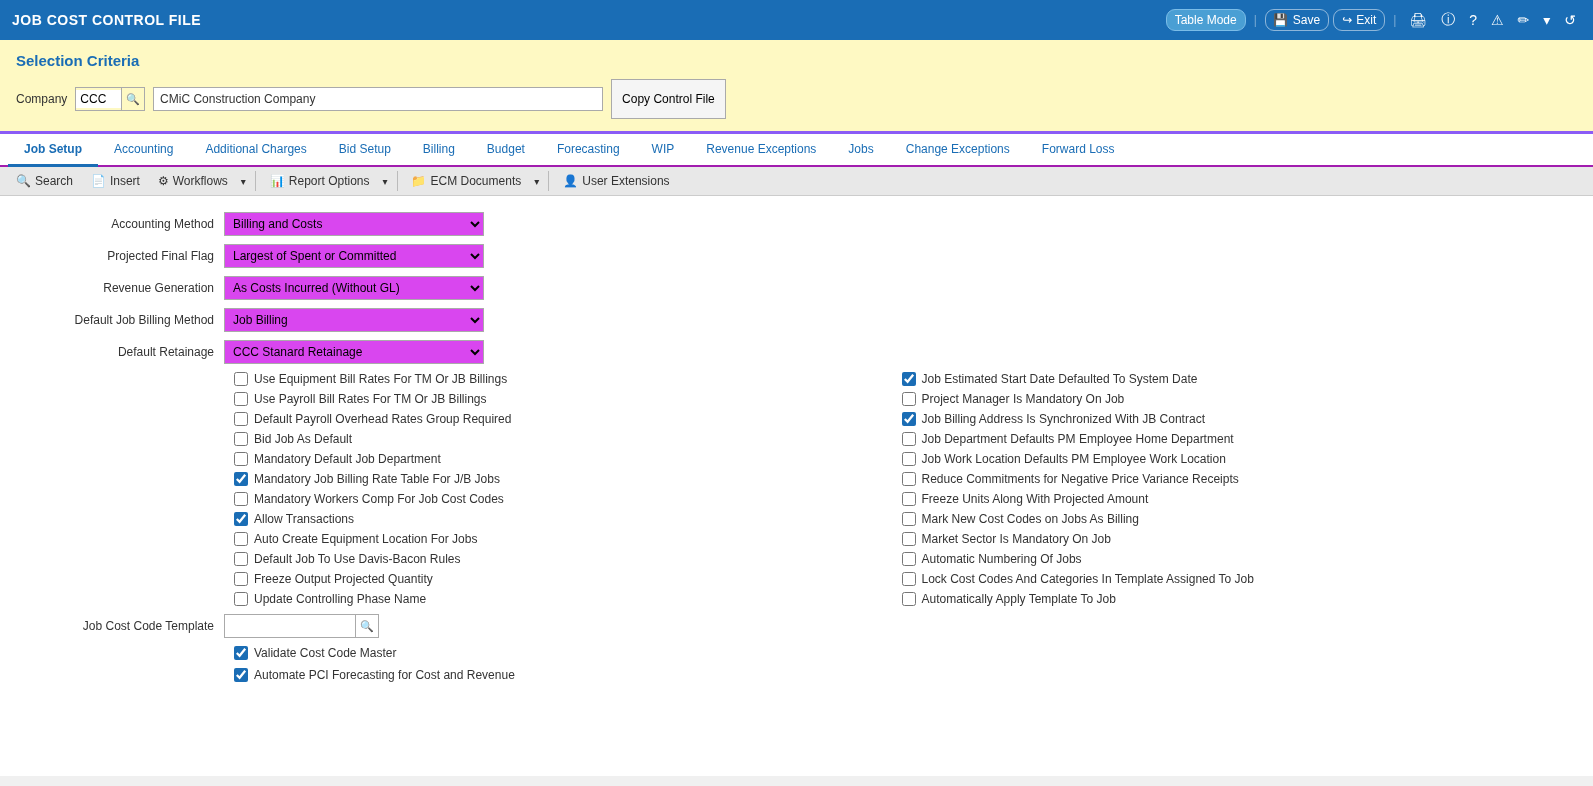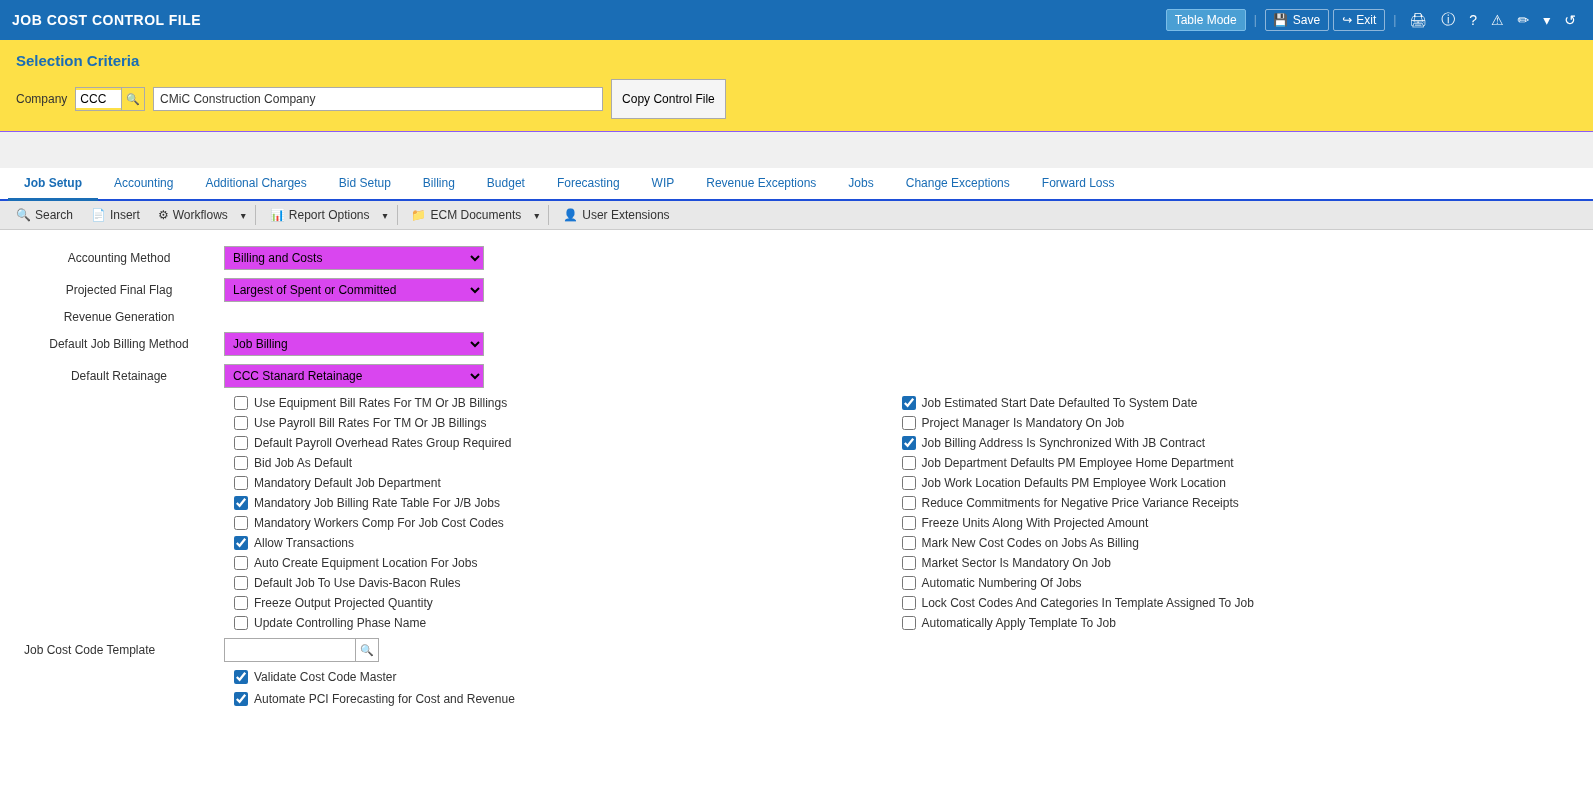--- a/index.html
+++ b/index.html
@@ -17,35 +17,35 @@
     }
     .app-title { font-size: 14px; font-weight: bold; color: white; letter-spacing: 0.5px; }
     .header-actions { display: flex; align-items: center; gap: 4px; }
     .header-btn {
       background: transparent;
       border: 1px solid rgba(255,255,255,0.5);
       color: white;
       padding: 3px 8px;
       cursor: pointer;
       font-size: 12px;
-      border-radius: 2px;
+      border-radius: 9px;
       display: flex; align-items: center; gap: 4px;
     }
     .table-mode-btn { background: #4a9fd4; border: 1px solid #7bbde8; }
     .header-icon-btn {
       background: transparent; border: none; color: white;
       cursor: pointer; padding: 3px 5px; font-size: 14px;
     }
     .header-divider { color: rgba(255,255,255,0.4); margin: 0 4px; }
 
     
     .selection-criteria {
-      background: #fde047;
+      background: #fef9c3;
       padding: 12px 16px;
-      border-bottom: 1px solid #8b5cf6;
+      border-bottom: 3px solid #8b5cf6;
     }
     .selection-title { color: #1a6db5; font-size: 15px; font-weight: bold; margin-bottom: 10px; }
     .selection-row { display: flex; align-items: center; gap: 8px; }
     .field-label { font-size: 12px; color: #333; }
     .company-name-input {
       border: 1px solid #aaa;
       padding: 2px 6px;
       height: 24px;
       width: 450px;
       font-size: 12px;
@@ -56,24 +56,23 @@
       background: #f5f5f5;
       padding: 3px 10px;
       height: 40px;
       cursor: pointer;
       font-size: 12px;
     }
 
     
     .main-tabs {
       background: white;
-      border-bottom: 2px solid #1d4ed8;
+      border-bottom: 2px solid #a21caf;
       display: flex;
       padding: 0 8px;
-      margin-top: 36px;
     }
     .main-tab {
       padding: 8px 16px;
       cursor: pointer;
       color: #1a6db5;
       font-size: 12px;
       border: none;
       background: none;
       border-bottom: 3px solid transparent;
       margin-bottom: -2px;
@@ -120,21 +119,21 @@
     }
 
     
     .form-row {
       display: flex;
       align-items: center;
       margin-bottom: 8px;
     }
     .form-label {
       width: 200px;
-      text-align: center;
+      text-align: right;
       padding-right: 10px;
       color: #333;
       font-size: 12px;
     }
     .form-select {
       border: 1px solid #aaa;
       padding: 2px 4px;
       height: 24px;
       width: 260px;
       font-size: 12px;
@@ -318,20 +317,24 @@
     <span class="form-label">Projected Final Flag</span>
     <select class="form-select">
       <option>Largest of Spent or Committed</option>
       <option>Spent</option>
       <option>Committed</option>
     </select>
   </div>
 
   <div class="form-row">
     <span class="form-label">Revenue Generation</span>
+    <select class="form-select">
+      <option>As Costs Incurred (Without GL)</option>
+      <option>As Costs Incurred (With GL)</option>
+    </select>
   </div>
 
   <div class="form-row">
     <span class="form-label">Default Job Billing Method</span>
     <select class="form-select">
       <option>Job Billing</option>
       <option>T&amp;M</option>
       <option>Cost Plus</option>
     </select>
   </div>
@@ -442,21 +445,21 @@
         <label for="lock-cost-codes" class="checkbox-label">Lock Cost Codes And Categories In Template Assigned To Job</label>
       </div>
       <div class="checkbox-row">
         <input type="checkbox" id="auto-apply-template" style="">
         <label for="auto-apply-template" class="checkbox-label">Automatically Apply Template To Job</label>
       </div>
     </div>
   </div>
 
   <div class="template-row">
-    <span class="form-label" style="width:200px; text-align:left; padding-right:10px;">Job Cost Code Template</span>
+    <span class="form-label" style="width:200px; text-align:right; padding-right:10px;">Job Cost Code Template</span>
     <div class="input-with-icon" style="width:155px;">
       <input type="text" style="width: 130px;">
       <button class="search-btn">🔍</button>
     </div>
   </div>
 
   <div class="form-row" style="margin-left:210px;">
     <div class="checkbox-row">
       <input type="checkbox" id="validate-cost-code" checked="" style="">
       <label for="validate-cost-code" class="checkbox-label">Validate Cost Code Master</label>

